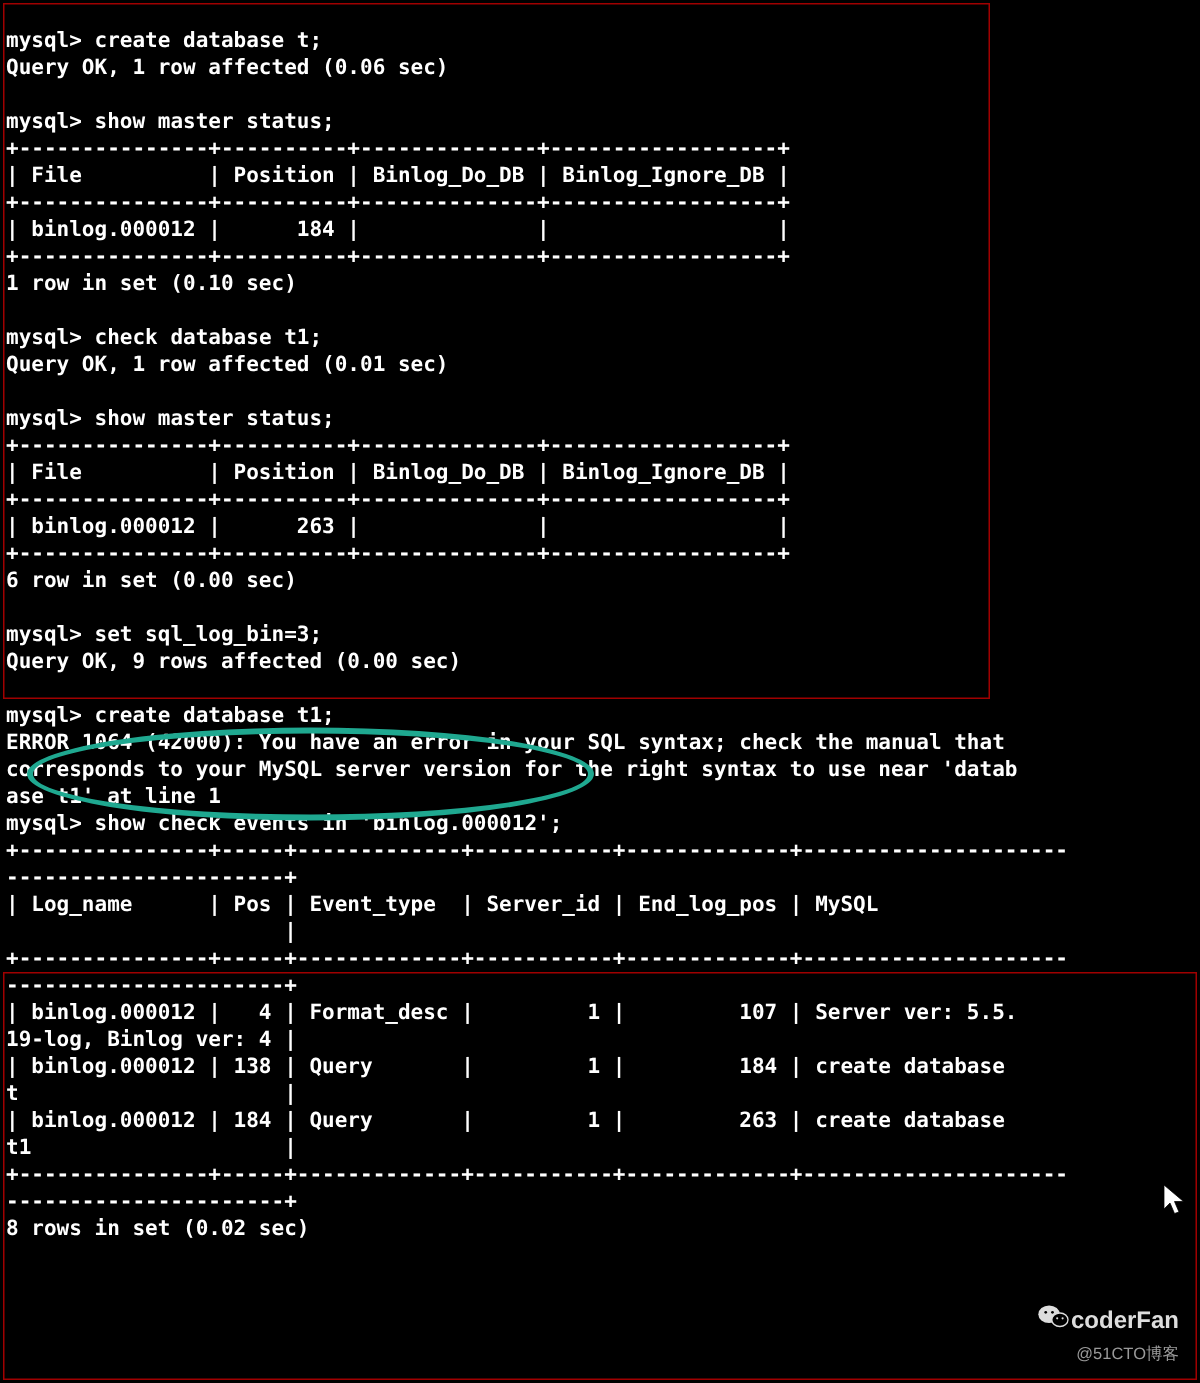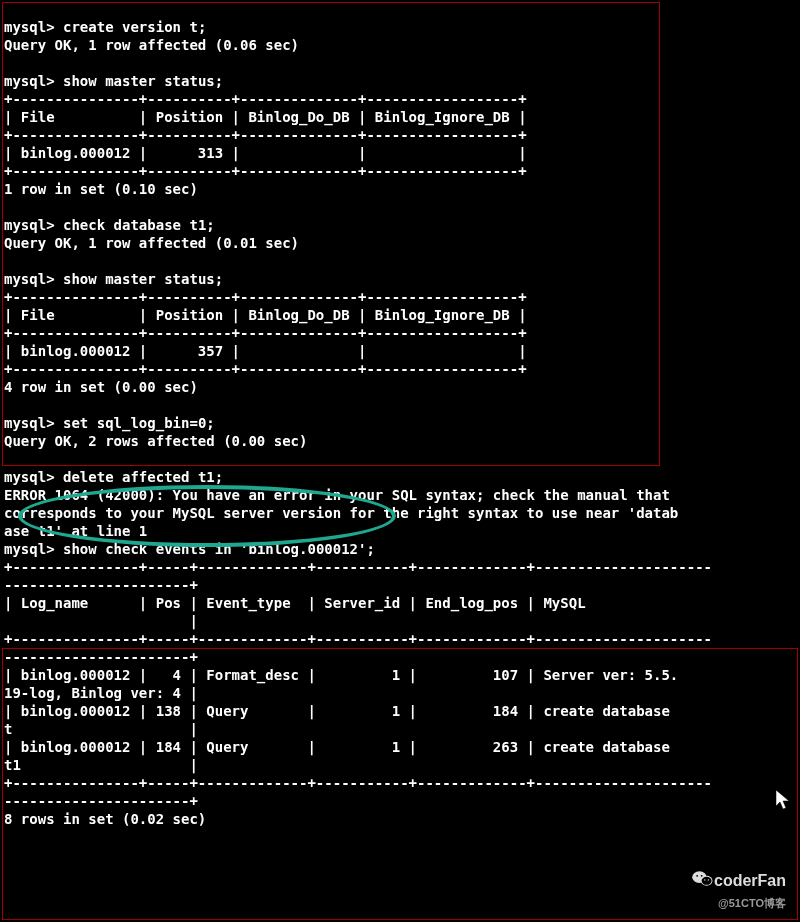--- a/index.html
+++ b/index.html
@@ -67,57 +67,57 @@
     pointer-events: none;
   }
   .watermark .wm-top {
     display: flex;
     align-items: center;
     justify-content: flex-end;
     gap: 0;
   }
   .watermark .wm-sub {
     font-size: 11px;
-    font-weight: bold;
+    font-weight: normal;
     color: #9a9a9a;
     margin-top: 2px;
   }
   .wechat-icon {
     font-family: Arial, sans-serif;
   }
 </style>
 </head>
 <body>
 
-<pre class="terminal"><span>mysql&gt; </span><span>create version t;</span>
+<pre class="terminal"><span>mysql&gt; </span><span>create database t;</span>
 <span>Query OK, 1 row affected (0.06 sec)</span>
 
 <span>mysql&gt; </span><span>show master status;</span>
 <span>+---------------+----------+--------------+------------------+</span>
 <span>| File          | Position | Binlog_Do_DB | Binlog_Ignore_DB |</span>
 <span>+---------------+----------+--------------+------------------+</span>
-<span>| binlog.000012 |      313 |              |                  |</span>
+<span>| binlog.000012 |      184 |              |                  |</span>
 <span>+---------------+----------+--------------+------------------+</span>
 <span>1 row in set (0.10 sec)</span>
 
 <span>mysql&gt; </span><span>check database t1;</span>
 <span>Query OK, 1 row affected (0.01 sec)</span>
 
 <span>mysql&gt; </span><span>show master status;</span>
 <span>+---------------+----------+--------------+------------------+</span>
 <span>| File          | Position | Binlog_Do_DB | Binlog_Ignore_DB |</span>
 <span>+---------------+----------+--------------+------------------+</span>
-<span>| binlog.000012 |      357 |              |                  |</span>
+<span>| binlog.000012 |      263 |              |                  |</span>
 <span>+---------------+----------+--------------+------------------+</span>
-<span>4 row in set (0.00 sec)</span>
+<span>6 row in set (0.00 sec)</span>
 
-<span>mysql&gt; </span><span>set sql_log_bin=0;</span>
-<span>Query OK, 2 rows affected (0.00 sec)</span>
+<span>mysql&gt; </span><span>set sql_log_bin=3;</span>
+<span>Query OK, 9 rows affected (0.00 sec)</span>
 
-<span>mysql&gt; </span><span>delete affected t1;</span>
+<span>mysql&gt; </span><span>create database t1;</span>
 <span>ERROR 1064 (42000): You have an error in your SQL syntax; check the manual that
 corresponds to your MySQL server version for the right syntax to use near 'datab
 ase t1' at line 1</span>
 <span>mysql&gt; </span><span>show check events in 'binlog.000012';</span>
 <span>+---------------+-----+-------------+-----------+-------------+---------------------
 ----------------------+</span>
 <span>| Log_name      | Pos | Event_type  | Server_id | End_log_pos | MySQL
                       |</span>
 <span>+---------------+-----+-------------+-----------+-------------+---------------------
 ----------------------+</span>

